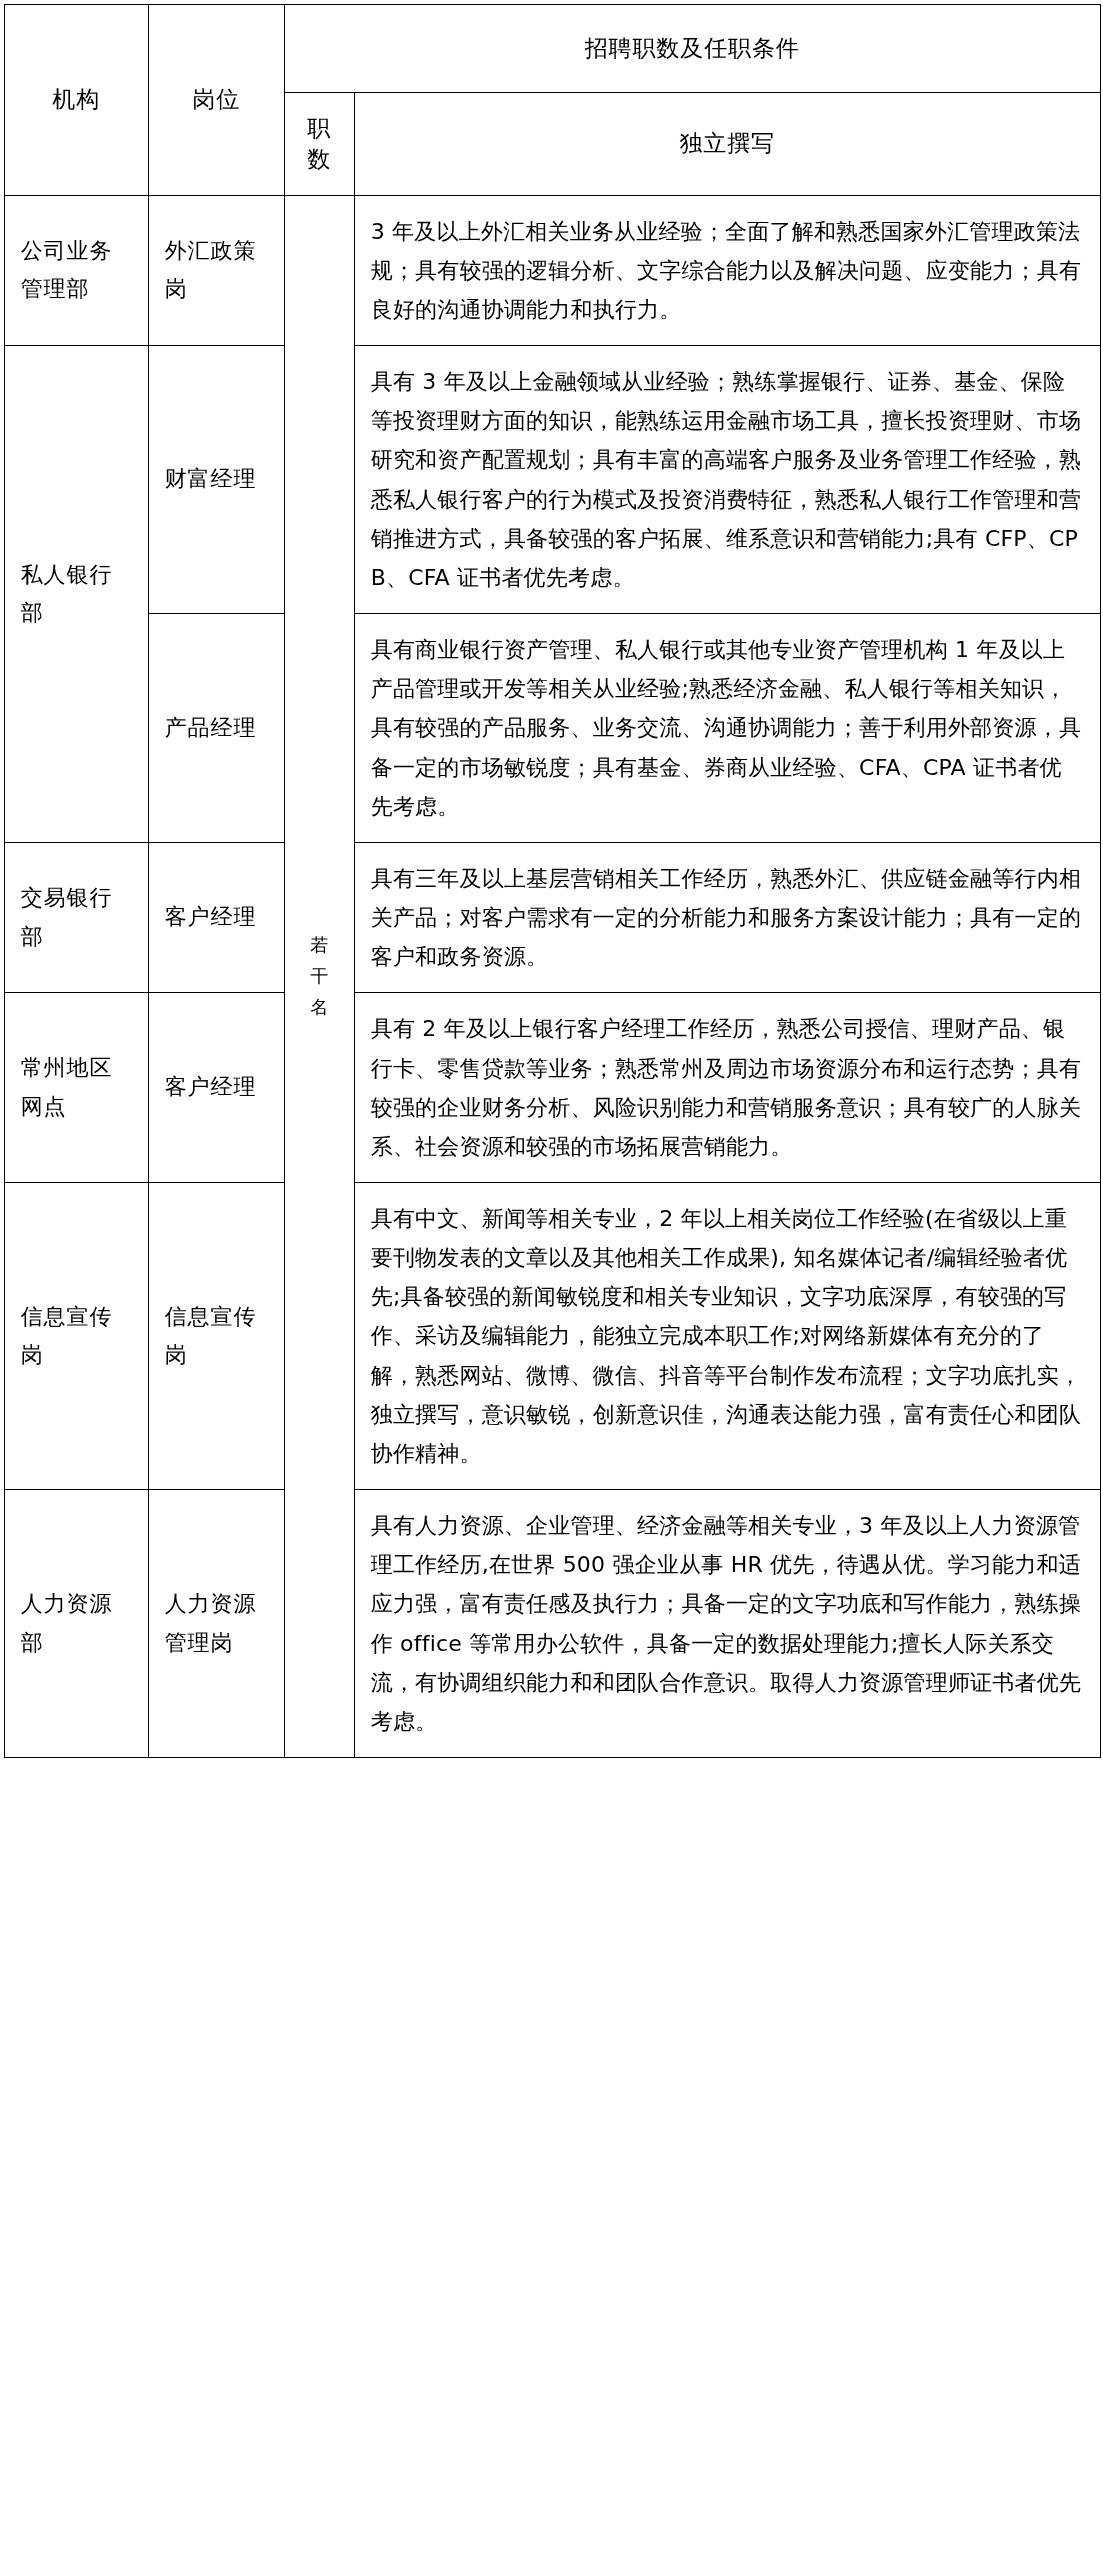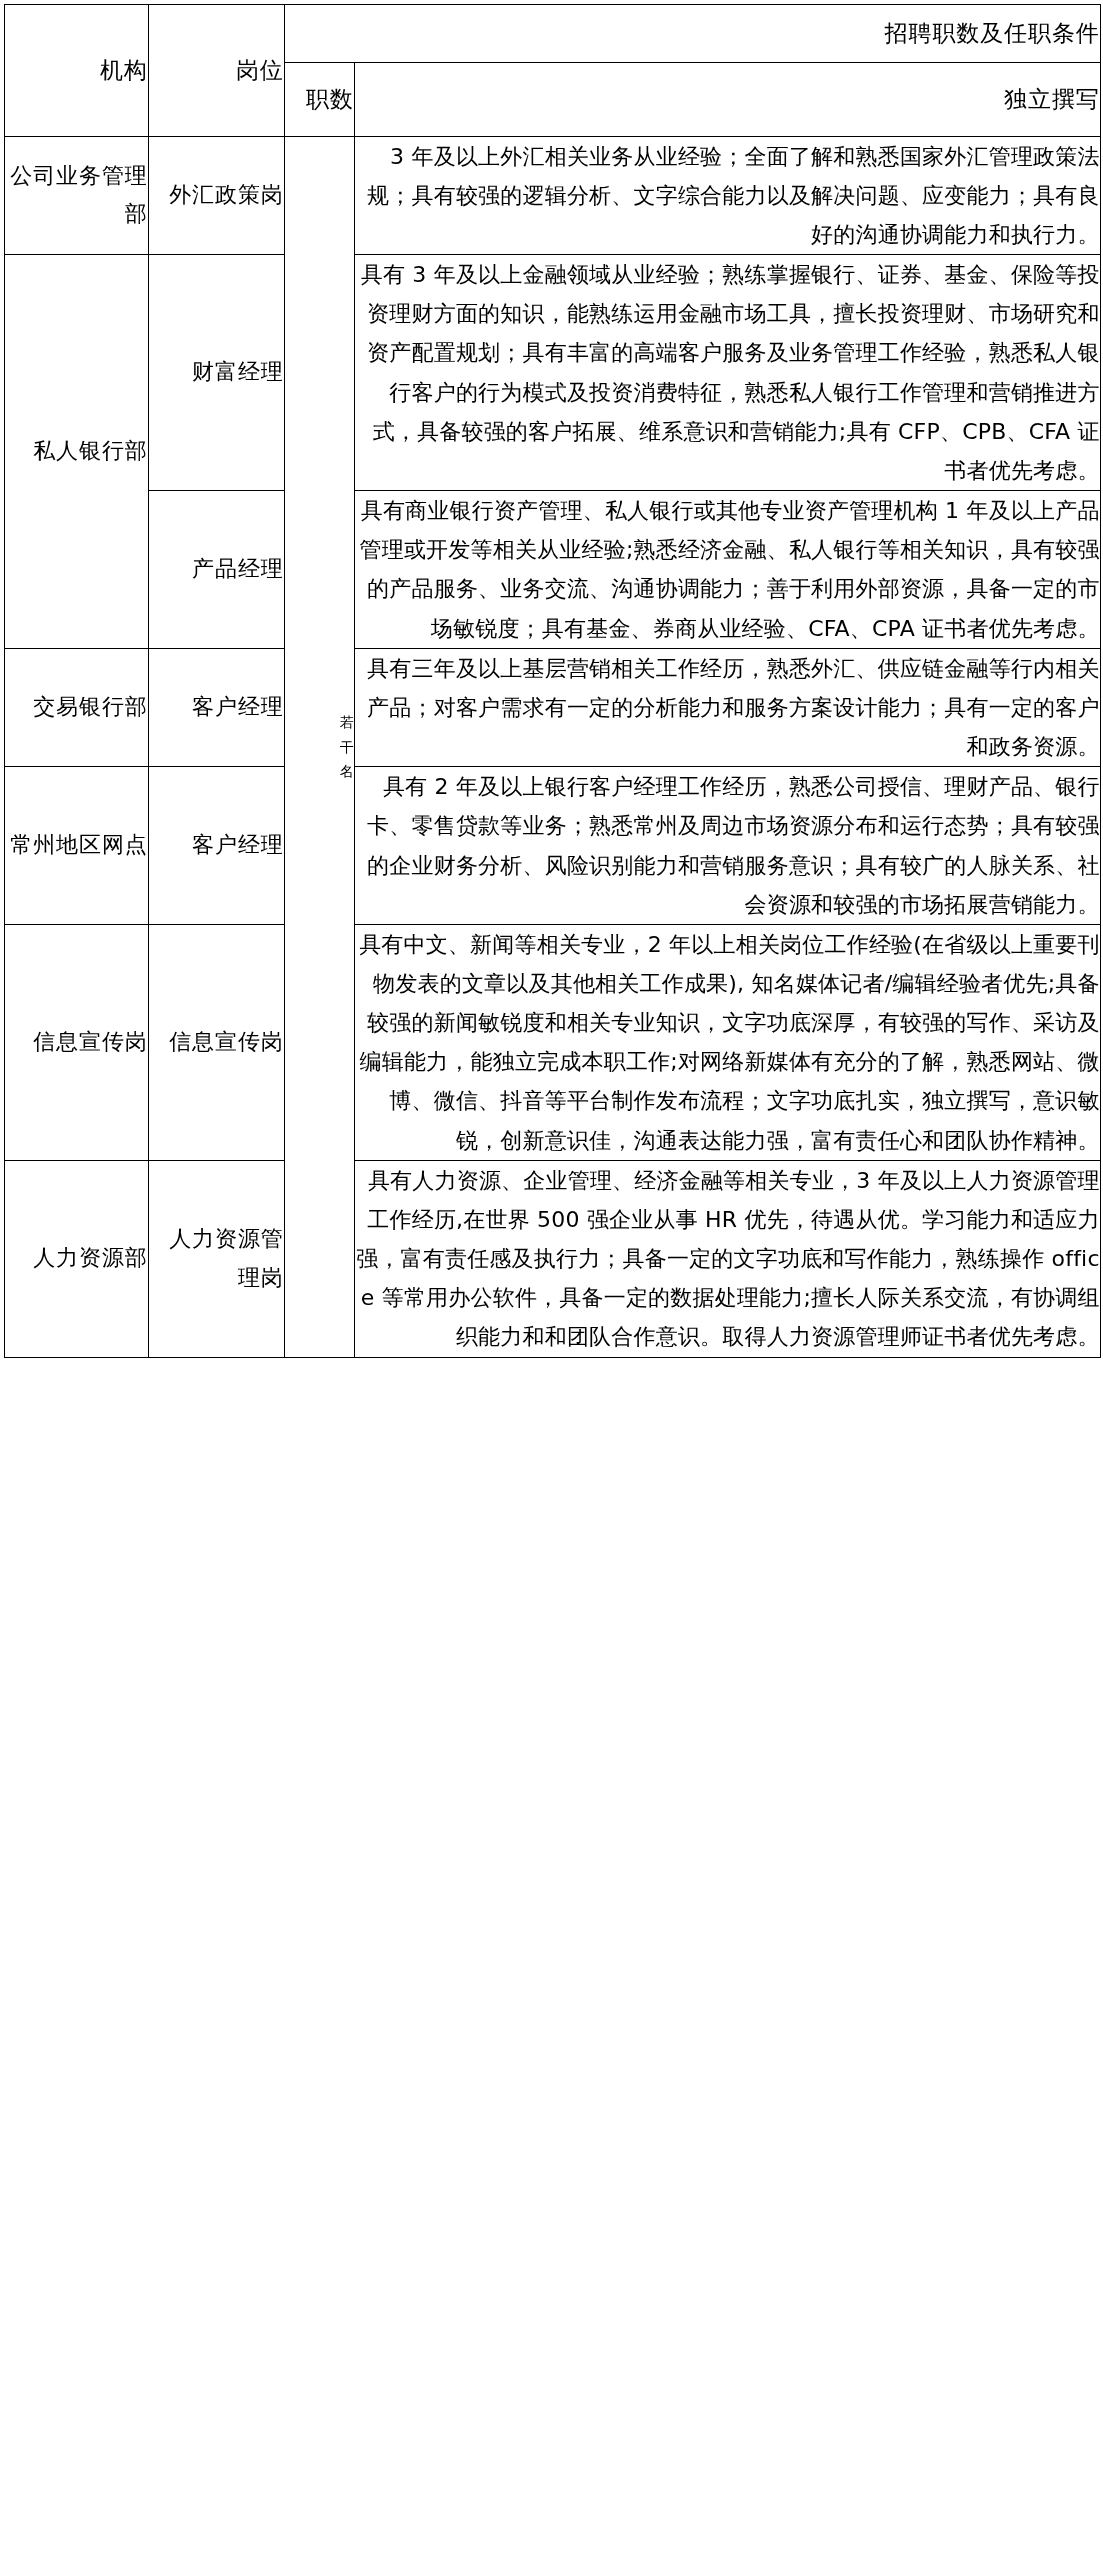--- a/index.html
+++ b/index.html
@@ -21,25 +21,24 @@
   }
   table.recruit {
     border-collapse: collapse;
     width: 1096px;
     table-layout: fixed;
     background: #ffffff;
   }
   table.recruit td,
   table.recruit th {
     border: 1.8px solid #000000;
-    padding: 0;
+    padding: 16px;
     vertical-align: middle;
     font-weight: normal;
     background: #ffffff;
-    text-align: right;
   }
   
   col.c-org   { width: 144px; }
   col.c-post  { width: 136px; }
   col.c-count { width: 70px;  }
   col.c-req   { width: 746px; }
 
   
   .hdr {
     text-align: center;
@@ -79,21 +78,21 @@
   }
 
   
   .count {
     text-align: center;
     vertical-align: middle;
     padding: 0;
   }
   .count .vtext {
     display: inline-block;
-    font-size: 14px;
+    font-size: 18px;
     line-height: 1.72;
     letter-spacing: 0.9px;
     width: 1em;
     word-wrap: break-word;
     white-space: normal;
   }
 </style>
 </head>
 <body>
 

